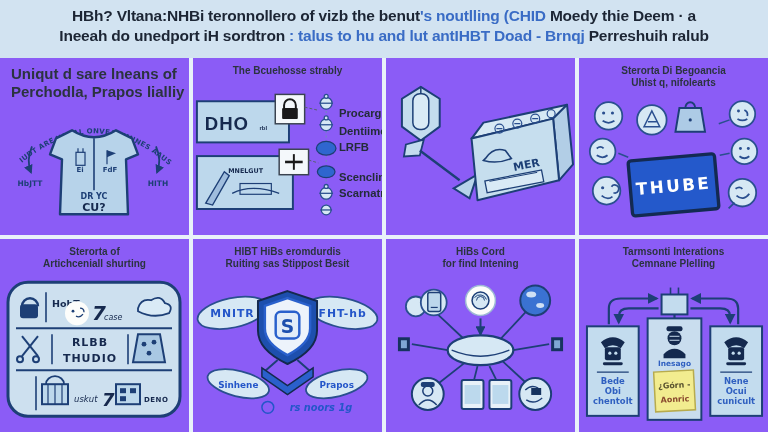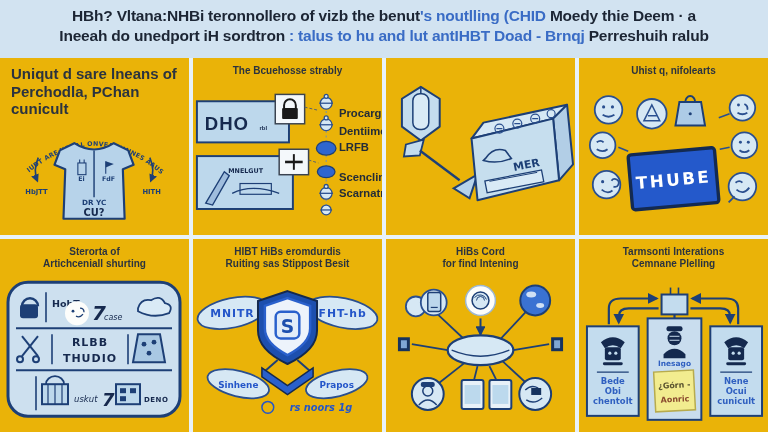--- a/index.html
+++ b/index.html
@@ -5,21 +5,21 @@
   html,body{margin:0;padding:0;}
   .canvas{position:relative;width:768px;height:432px;background:#d2e3f1;overflow:hidden;
           font-family:"Liberation Sans",sans-serif;}
   
   .header{height:54px;padding-top:6px;text-align:center;line-height:1.28;}
   .hline{font-size:15.5px;font-weight:bold;color:#1c2534;letter-spacing:-0.2px;white-space:nowrap;}
   .hblue{color:#3a6cc5;}
   
   .grid{position:absolute;top:58px;left:0;width:768px;height:374px;display:grid;
         grid-template-columns:repeat(4,1fr);grid-template-rows:177px 1fr;gap:4px;background:#e8f2f9;}
-  .panel{background:#eab308;position:relative;overflow:hidden;display:flex;flex-direction:column;}
+  .panel{background:#8b5cf6;position:relative;overflow:hidden;display:flex;flex-direction:column;}
   .ptitle{text-align:center;font-weight:bold;color:#2b333f;font-size:10px;line-height:1.18;margin:7px 2px 0 2px;}
   .p1t{text-align:left;padding-left:9px;font-size:15px;}
   .illus{flex:1;display:block;width:100%;}
   svg{display:block;font-family:"Liberation Sans",sans-serif;}
   text{user-select:none;}
   .sketchtext{font-family:"DejaVu Sans",sans-serif;}
 </style>
 </head>
 <body>
 
@@ -28,21 +28,21 @@
   <div class="header">
     <div class="hline"><span>HBh? Vltana:NHBi teronnollero of vizb the benut</span><span class="hblue">'s noutlling (CHID </span><span>Moedy thie Deem · a</span></div>
     <div class="hline"><span>Ineeah do unedport iH sordtron </span><span class="hblue">: talus to hu and lut antIHBT Doad - Brnqj </span><span>Perreshuih ralub</span></div>
   </div>
 
   <div class="grid">
 
     <div class="panel">
       <div class="ptitle p1t">
         <div>Uniqut d sare lneans of</div>
-        <div>Perchodla, PChan cunicult</div>
+        <div>Perchodla, Prapos lialliy</div>
       </div>
       <svg class="illus" viewBox="0 0 189 130" preserveAspectRatio="xMidYMid meet">
         <defs>
             <marker id="p1a" viewBox="0 0 10 10" refX="8" refY="5" markerWidth="5" markerHeight="5" orient="auto">
               <path d="M0 0L10 5L0 10z" fill="#1d3f76"></path>
             </marker>
           </defs>
         <path id="p1arcpath" d="M 20 62 Q 94 0 168 62" fill="none"></path>
         <text font-size="7" font-weight="bold" fill="#1d3f76" letter-spacing="0.3" class="sketchtext"><textPath href="#p1arcpath" startOffset="2">IUDT ARE YOUAL ONVE&amp;NIMINES AAUSTA</textPath></text>
         <g>
@@ -158,20 +158,21 @@
           <path d="M100 76 q8 -12 20 -8 l6 8 q-14 6 -28 2 Z" fill="none" stroke="#1d3f76" stroke-width="1.6"></path>
           <text x="142" y="86" text-anchor="middle" font-size="11" font-weight="bold" fill="#1d3f76" transform="rotate(-11 142 86)" class="sketchtext">MER</text>
           <rect x="100" y="93" width="58" height="12" fill="#d9eaf6" stroke="#1d3f76" stroke-width="1.3" transform="rotate(-11 129 99)"></rect>
           <line x1="104" y1="99" x2="152" y2="90" stroke="#1d3f76" stroke-width="1"></line>
         </g>
       </svg>
     </div>
 
     <div class="panel">
       <div class="ptitle">
+        <div>Sterorta Di Begoancia</div>
         <div>Uhist q, nifolearts</div>
       </div>
       <svg class="illus" viewBox="0 0 192 126" preserveAspectRatio="xMidYMid meet">
         <g stroke="#2a4f8f" stroke-width="1.6">
           <line x1="142" y1="24" x2="153" y2="20"></line>
             <line x1="143" y1="56" x2="153" y2="54"></line>
             <line x1="40" y1="54" x2="50" y2="58"></line>
         </g>
         <g stroke="#2a4f8f" stroke-width="1.8" fill="#d6e8f4">
           <circle cx="30" cy="16" r="14"></circle>

